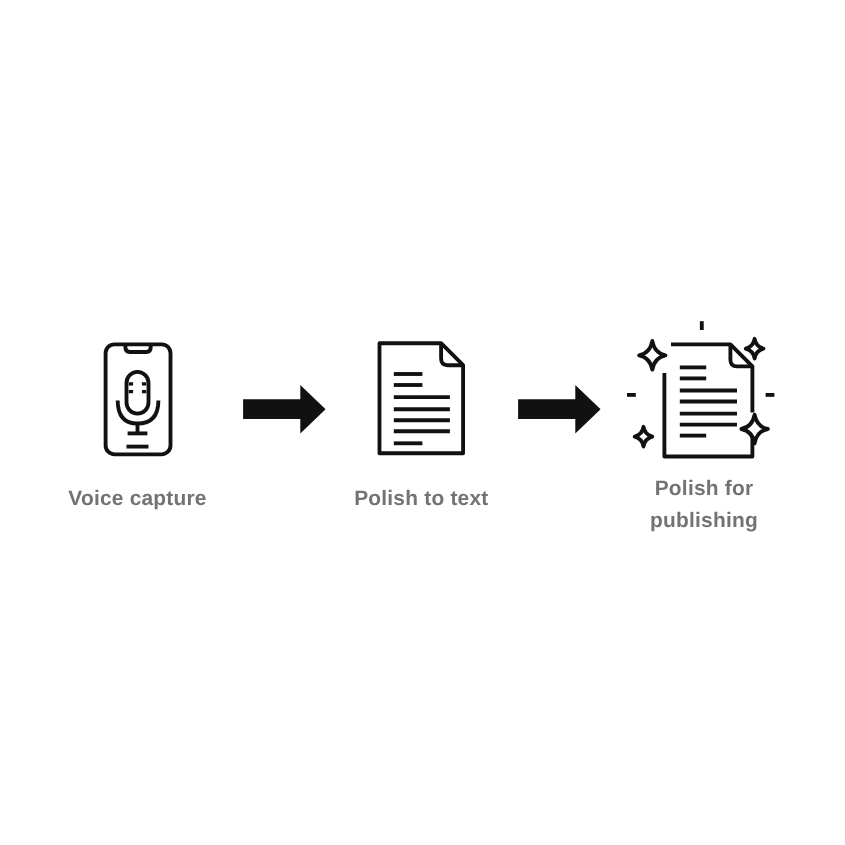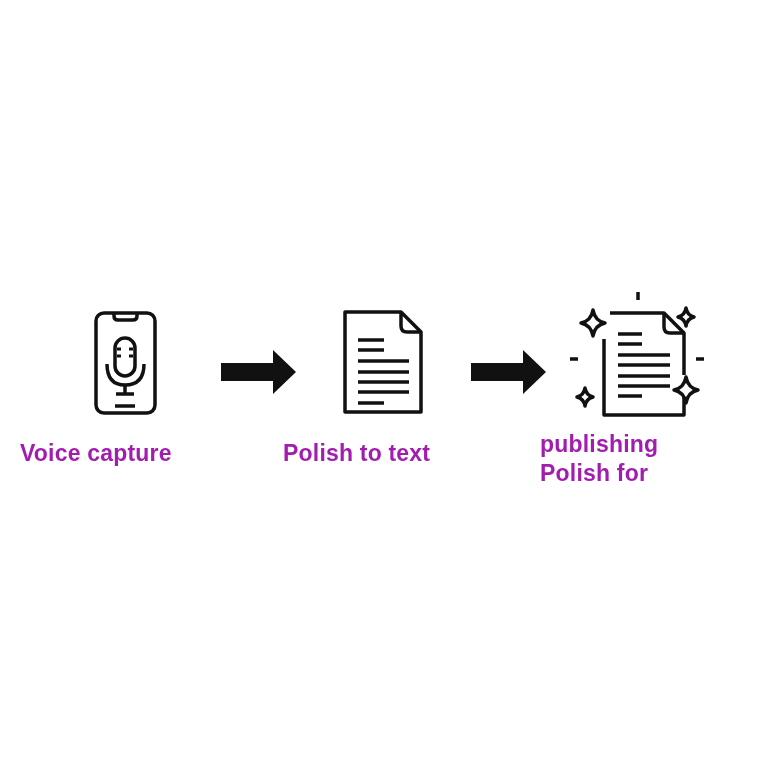--- a/index.html
+++ b/index.html
@@ -1,19 +1,19 @@
 <!DOCTYPE html>
 <html><head>
 <meta charset="utf-8">
 <style>
   html, body { margin:0; padding:0; background:#ffffff; }
   body { width:768px; height:768px; position:relative; overflow:hidden;
          font-family:"Liberation Sans", "DejaVu Sans", sans-serif; color:#111111; }
-  .label { position:absolute; font-weight:bold; font-size:23px; 
-           line-height:29px; color:#a21caf; letter-spacing:0.2px; }
+  .label { position:absolute; font-weight:bold; font-size:19px; text-align:center;
+           line-height:29px; color:#737373; letter-spacing:0.2px; }
   svg { position:absolute; overflow:visible; }
 </style>
 </head>
 <body>
 
 <svg style="left:94px;top:311px;" width="64" height="104" viewBox="0 0 64 104">
   <rect x="2" y="2" width="59" height="100" rx="8" ry="8" fill="none" stroke="#111" stroke-width="3.5"></rect>
   <path d="M20 3 L20 5 Q20 9 24 9 L39 9 Q43 9 43 5 L43 3" fill="none" stroke="#111" stroke-width="3.5"></path>
   <rect x="21" y="27" width="20" height="38" rx="10" ry="10" fill="none" stroke="#111" stroke-width="3.5"></rect>
   <line x1="23" y1="38" x2="27" y2="38" stroke="#111" stroke-width="3"></line>
@@ -65,15 +65,15 @@
   <line x1="52" y1="86" x2="104" y2="86" stroke="#111" stroke-width="3.5"></line>
   <line x1="52" y1="96" x2="104" y2="96" stroke="#111" stroke-width="3.5"></line>
   <line x1="52" y1="106" x2="76" y2="106" stroke="#111" stroke-width="3.5"></line>
 
   <path d="M27 20 Q29 31 39 33 Q29 35 27 46 Q25 35 15 33 Q25 31 27 20 Z" fill="#fff" stroke="#111" stroke-width="3.5" stroke-linejoin="round"></path>
   <path d="M120 18 Q121 25 128 27 Q121 29 120 36 Q119 29 112 27 Q119 25 120 18 Z" fill="#fff" stroke="#111" stroke-width="3.5" stroke-linejoin="round"></path>
   <path d="M19 98 Q20 105 27 107 Q20 109 19 116 Q18 109 11 107 Q18 105 19 98 Z" fill="#fff" stroke="#111" stroke-width="3.5" stroke-linejoin="round"></path>
   <path d="M120 87 Q122 98 132 100 Q122 102 120 113 Q118 102 108 100 Q118 98 120 87 Z" fill="#fff" stroke="#111" stroke-width="3.5" stroke-linejoin="round"></path>
 </svg>
 <div class="label" style="left:540px;top:430px;width:200px;">
+  <div>Polish for</div>
   <div>publishing</div>
-  <div>Polish for</div>
 </div>
 
 </body></html>

